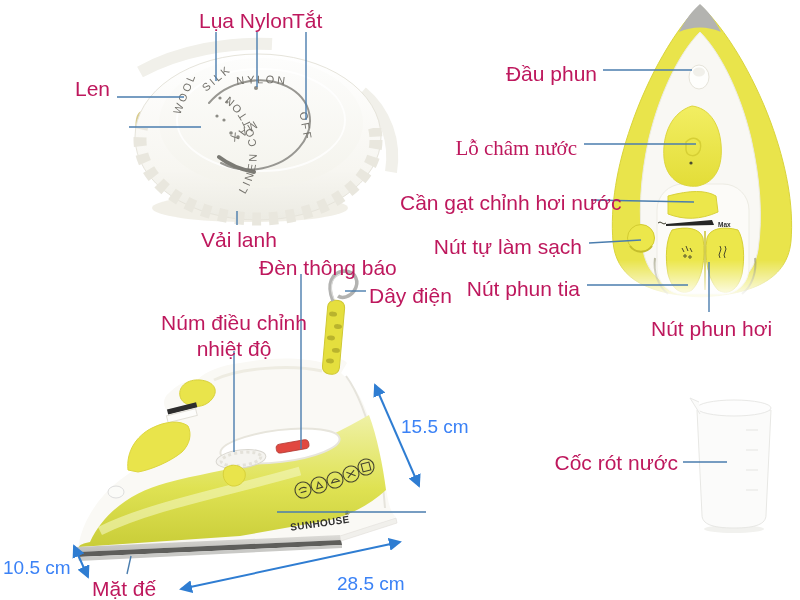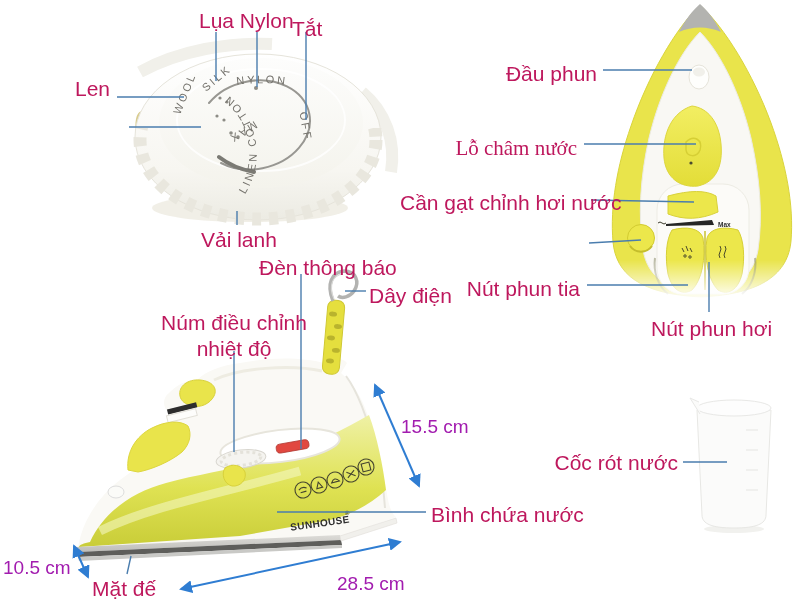--- a/index.html
+++ b/index.html
@@ -2,21 +2,21 @@
 <html><head>
 <meta charset="utf-8">
 <style>
   html,body{margin:0;padding:0;background:#fff;}
   #canvas{position:relative;width:800px;height:600px;background:#fff;overflow:hidden;
           font-family:"Liberation Sans","DejaVu Sans",sans-serif;}
   #scene{position:absolute;left:0;top:0;}
   .lbl{position:absolute;color:#be185d;font-size:21px;line-height:1.25;white-space:nowrap;}
   .lbl.r{text-align:right;}
   .lbl.c{text-align:center;white-space:normal;}
-  .dim{position:absolute;color:#a21caf;font-size:19px;white-space:nowrap;text-align:center;}
+  .dim{position:absolute;color:#3b82f6;font-size:19px;white-space:nowrap;text-align:center;}
   .ring-text{fill:#74726c;font-size:11px;letter-spacing:2.5px;font-family:"Liberation Sans","DejaVu Sans",sans-serif;}
   .brand-text{fill:#2f2f2f;font-size:10px;font-weight:bold;letter-spacing:.4px;
               font-family:"Liberation Sans","DejaVu Sans",sans-serif;}
 </style>
 </head>
 <body>
 
 <div id="canvas">
 
 <svg id="scene" width="800" height="600" viewBox="0 0 800 600">
@@ -228,37 +228,37 @@
   </g>
 
   <g stroke="#2f7dd2" stroke-width="2">
     <line x1="375" y1="385" x2="419" y2="486" marker-start="url(#arr)" marker-end="url(#arr)"></line>
     <line x1="74" y1="546" x2="88" y2="577" marker-start="url(#arr)" marker-end="url(#arr)"></line>
     <line x1="181" y1="589" x2="400" y2="542" marker-start="url(#arr)" marker-end="url(#arr)"></line>
   </g>
 </svg>
 
 <div class="lbl" style="left:199px;top:8px;">Lụa Nylon</div>
-<div class="lbl" style="left:292px;top:16px;">Tắt</div>
+<div class="lbl" style="left:292px;top:8px;">Tắt</div>
 <div class="lbl r" style="left:40px;top:76px;width:70px;">Len</div>
 <div class="lbl" style="left:201px;top:227px;">Vải lanh</div>
 
 <div class="lbl r" style="left:450px;top:61px;width:147px;">Đầu phun</div>
 <div class="lbl r" style="left:420px;top:135px;width:157px;font-family:Liberation Serif, serif;">Lỗ châm nước</div>
 <div class="lbl r" style="left:400px;top:190px;width:186px;">Cần gạt chỉnh hơi nước</div>
+<div class="lbl r" style="left:430px;top:234px;width:152px;">Nút tự làm sạch</div>
 <div class="lbl r" style="left:430px;top:276px;width:150px;">Nút phun tia</div>
 <div class="lbl" style="left:651px;top:316px;">Nút phun hơi</div>
 
 <div class="lbl" style="left:259px;top:255px;">Đèn thông báo</div>
 <div class="lbl" style="left:369px;top:283px;">Dây điện</div>
 <div class="lbl c" style="left:159px;top:310px;width:150px;">
   <span style="display:block;">Núm điều chỉnh</span>
   <span style="display:block;">nhiệt độ</span>
 </div>
-<div class="lbl" style="left:431px;top:502px;">Bình chứa nước</div>
 <div class="lbl" style="left:92px;top:576px;">Mặt đế</div>
 <div class="lbl r" style="left:540px;top:450px;width:138px;">Cốc rót nước</div>
 
 <div class="dim" style="left:401px;top:416px;">15.5 cm</div>
 <div class="dim" style="left:3px;top:557px;">10.5 cm</div>
 <div class="dim" style="left:337px;top:573px;">28.5 cm</div>
 
 </div>
 
 </body></html>

